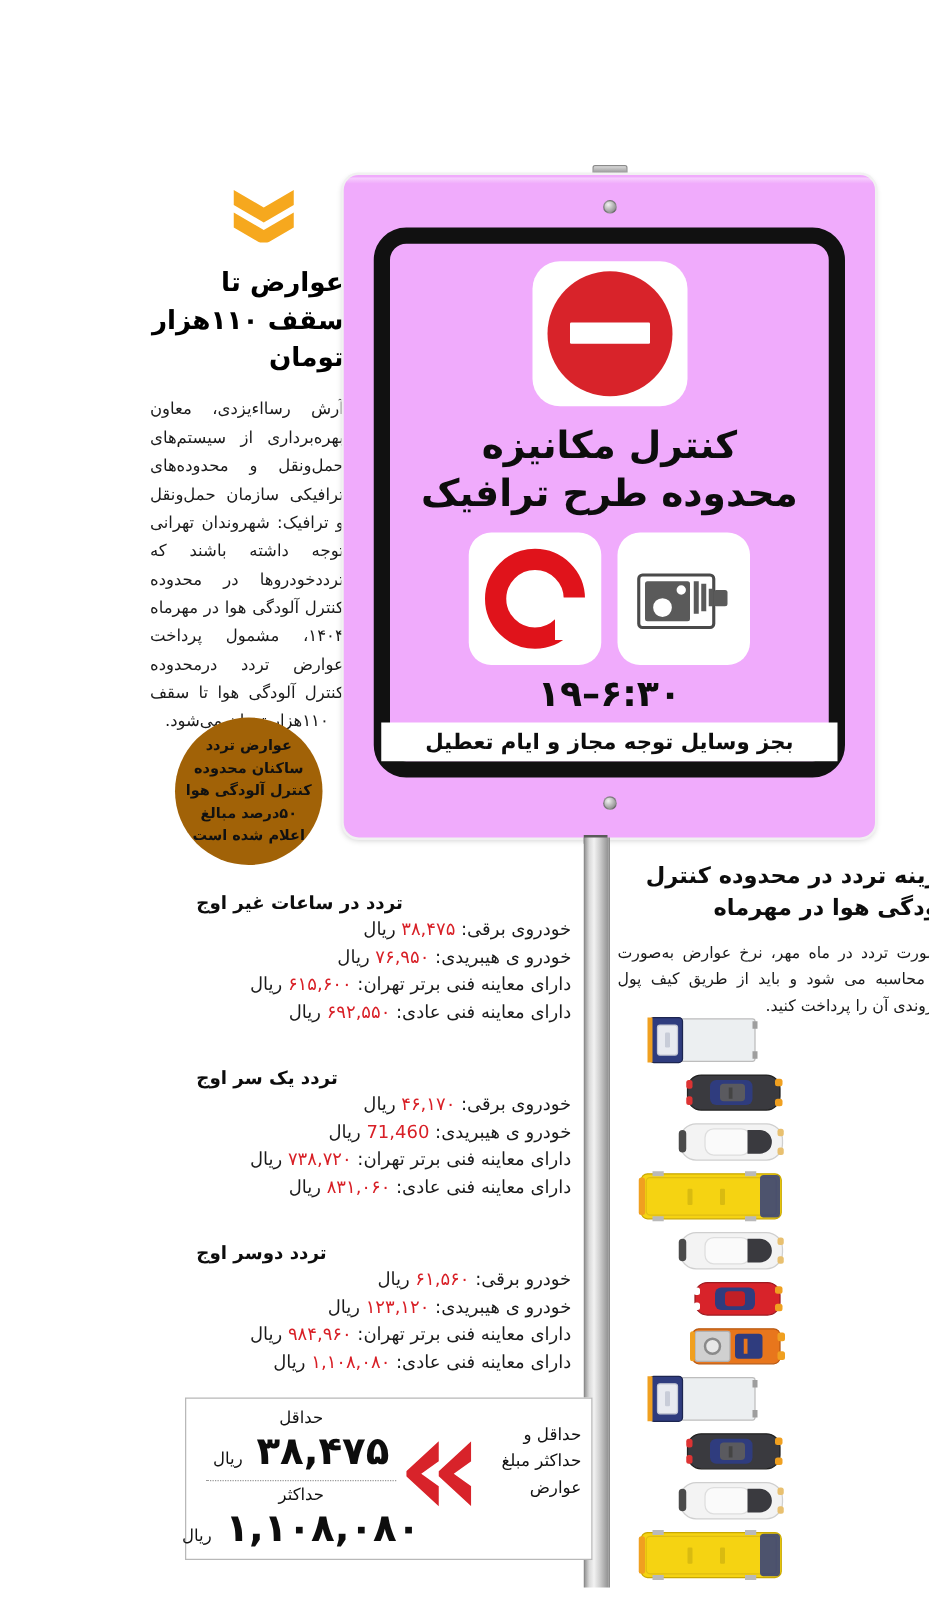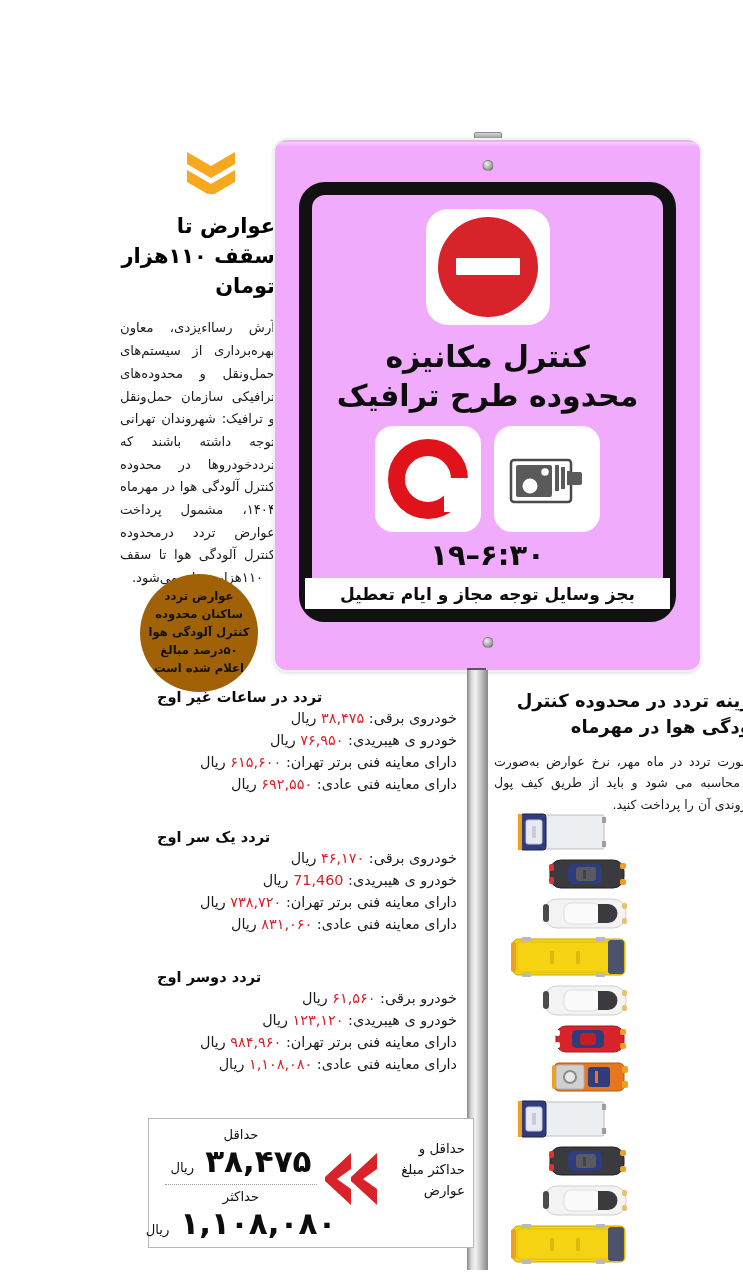--- a/index.html
+++ b/index.html
@@ -267,20 +267,21 @@
     text-align: justify;
   }
 
   
   .fee-block {
     position: absolute;
     width: 300px;
     left: 95px;
     direction: rtl;
     text-align: left;
+    margin-top: 26px;
   }
   .fee-block .fb-title {
     font-size: 14.6px;
     font-weight: 700;
     color: #0d0d0d;
     text-align: left;
     margin-bottom: 3px;
   }
   .fee-row {
     font-size: 14.4px;

